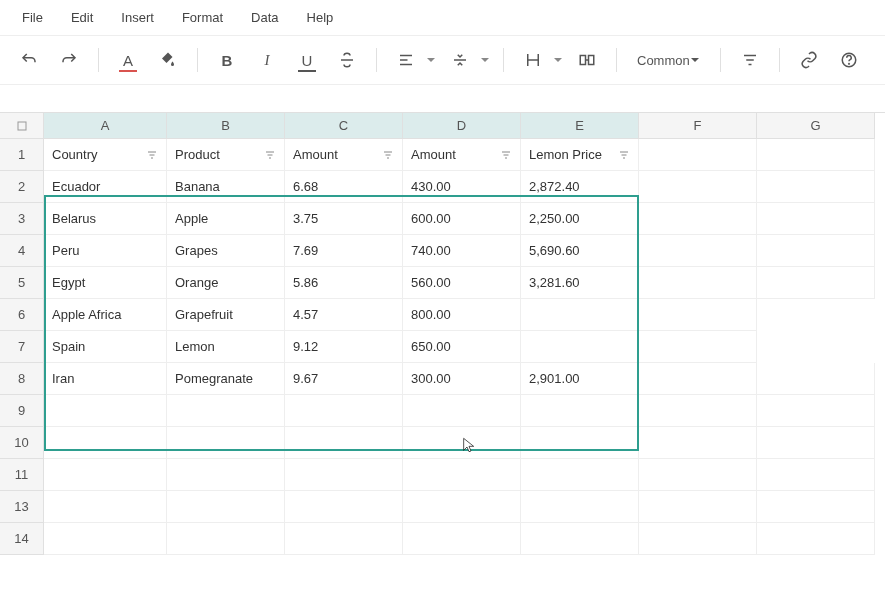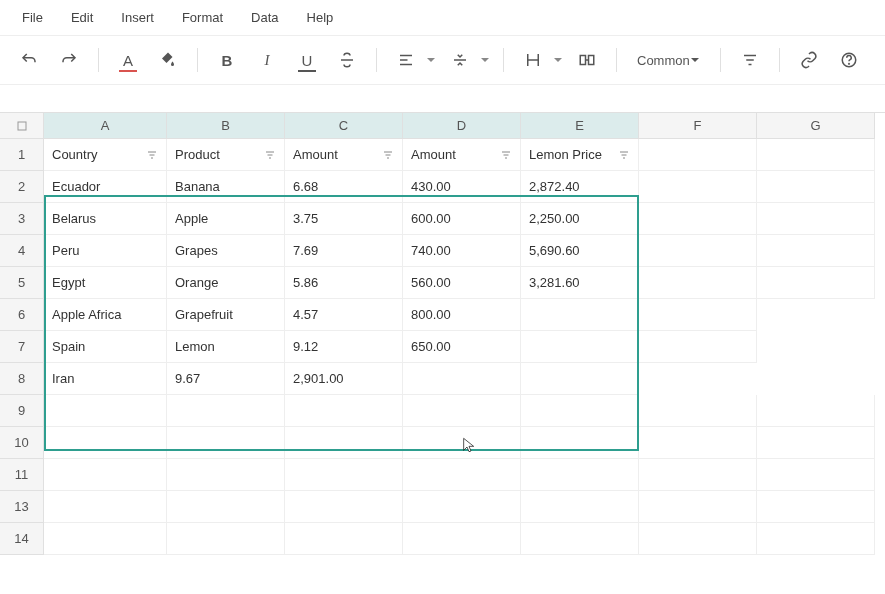--- a/index.html
+++ b/index.html
@@ -307,21 +307,23 @@
           <div class="cell c-A">Spain</div>
           <div class="cell c-B">Lemon</div>
           <div class="cell c-C">9.12</div>
           <div class="cell c-D">650.00</div>
           <div class="cell c-F"></div>
           <div class="cell c-G"></div>
         </div>
         <div class="row">
           <div class="row-header">8</div>
           <div class="cell c-A">Iran</div>
+          <div class="cell c-B">Pomegranate</div>
           <div class="cell c-C">9.67</div>
+          <div class="cell c-D">300.00</div>
           <div class="cell c-E">2,901.00</div>
           <div class="cell c-F"></div>
           <div class="cell c-G"></div>
         </div>
         <div class="row">
           <div class="row-header">9</div>
           <div class="cell c-A"></div>
           <div class="cell c-B"></div>
           <div class="cell c-C"></div>
           <div class="cell c-D"></div>

